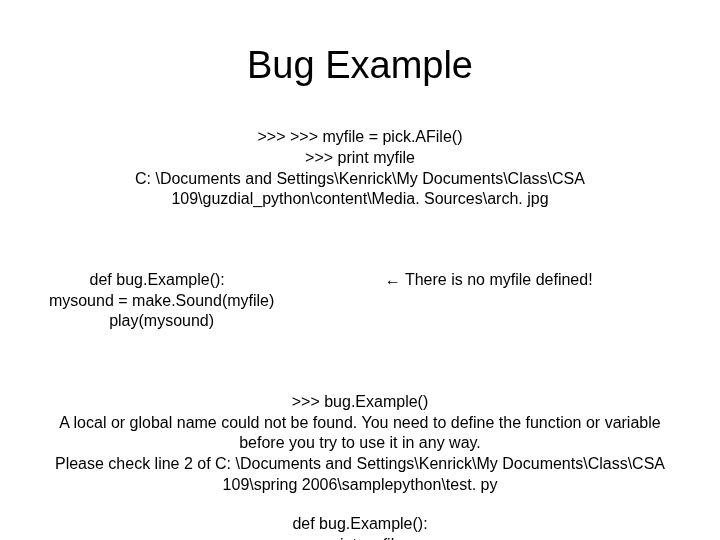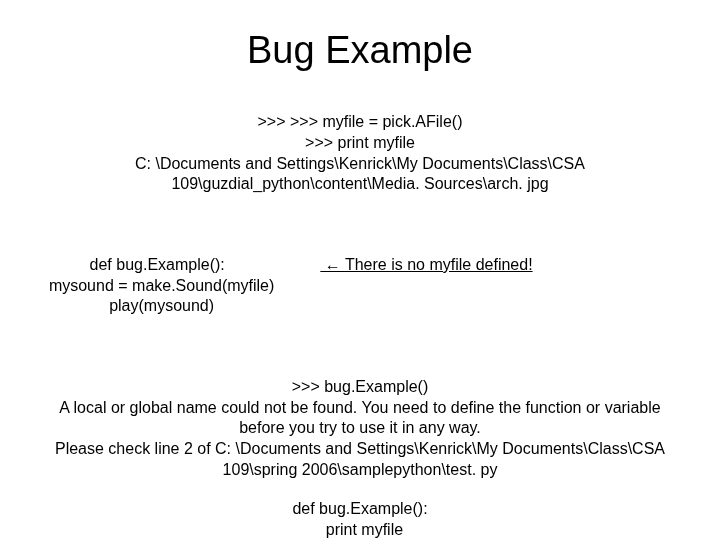--- a/index.html
+++ b/index.html
@@ -14,44 +14,43 @@
   }
   .slide {
     width: 720px;
     height: 540px;
     box-sizing: border-box;
     padding: 20px 40px 20px 40px;
   }
   .title {
     font-size: 38px;
     text-align: center;
-    margin: 9px 0 40px 0;
+    margin: 24px 0 40px 0;
     font-weight: normal;
   }
   .body {
     font-size: 16px;
     line-height: 1.3;
   }
   .block {
     margin-bottom: 18px;
     white-space: pre-wrap;
     word-break: break-word;
     text-align: center;
   }
   .code-row {
     display: flex;
     align-items: flex-start;
   }
   .code-col {
     white-space: pre;
   }
   .arrow-col {
-    margin-left: 46px;
+    margin-left: 106px;
     white-space: nowrap;
-    text-decoration: underline;
   }
 </style>
 </head>
 <body>
 
 <div class="slide">
   <h1 class="title">Bug Example</h1>
 
   <div class="body">
 

